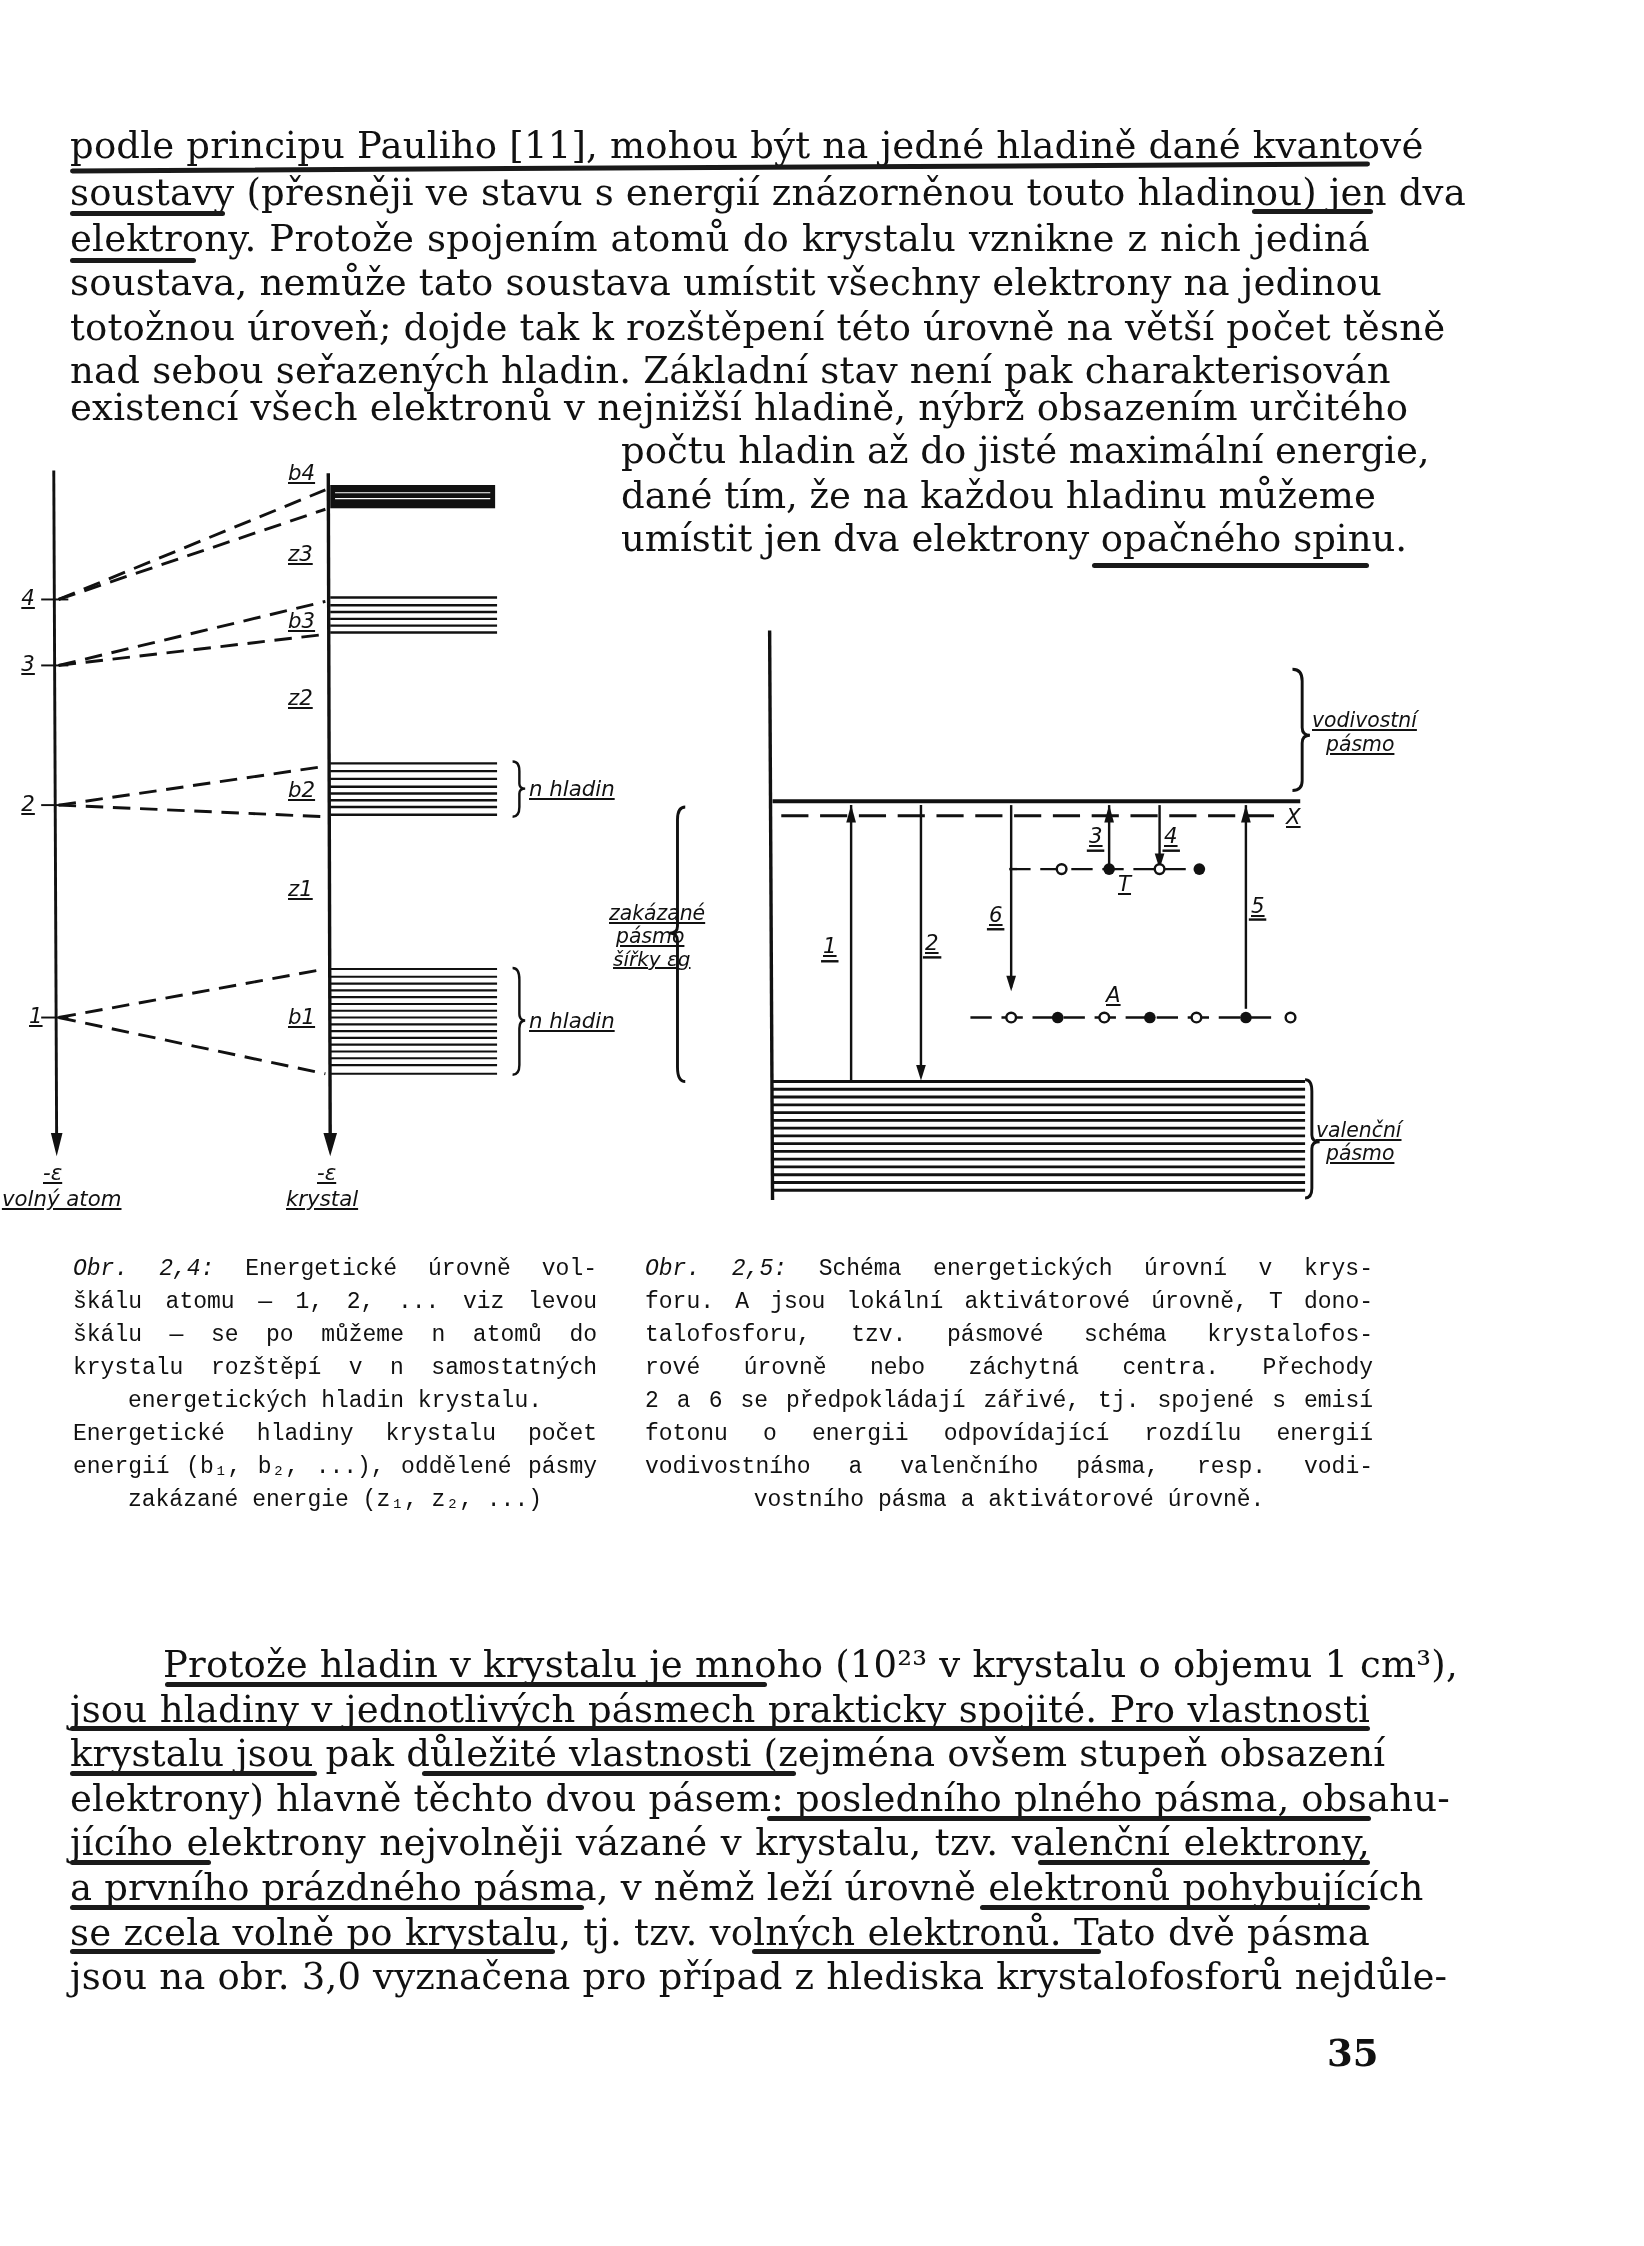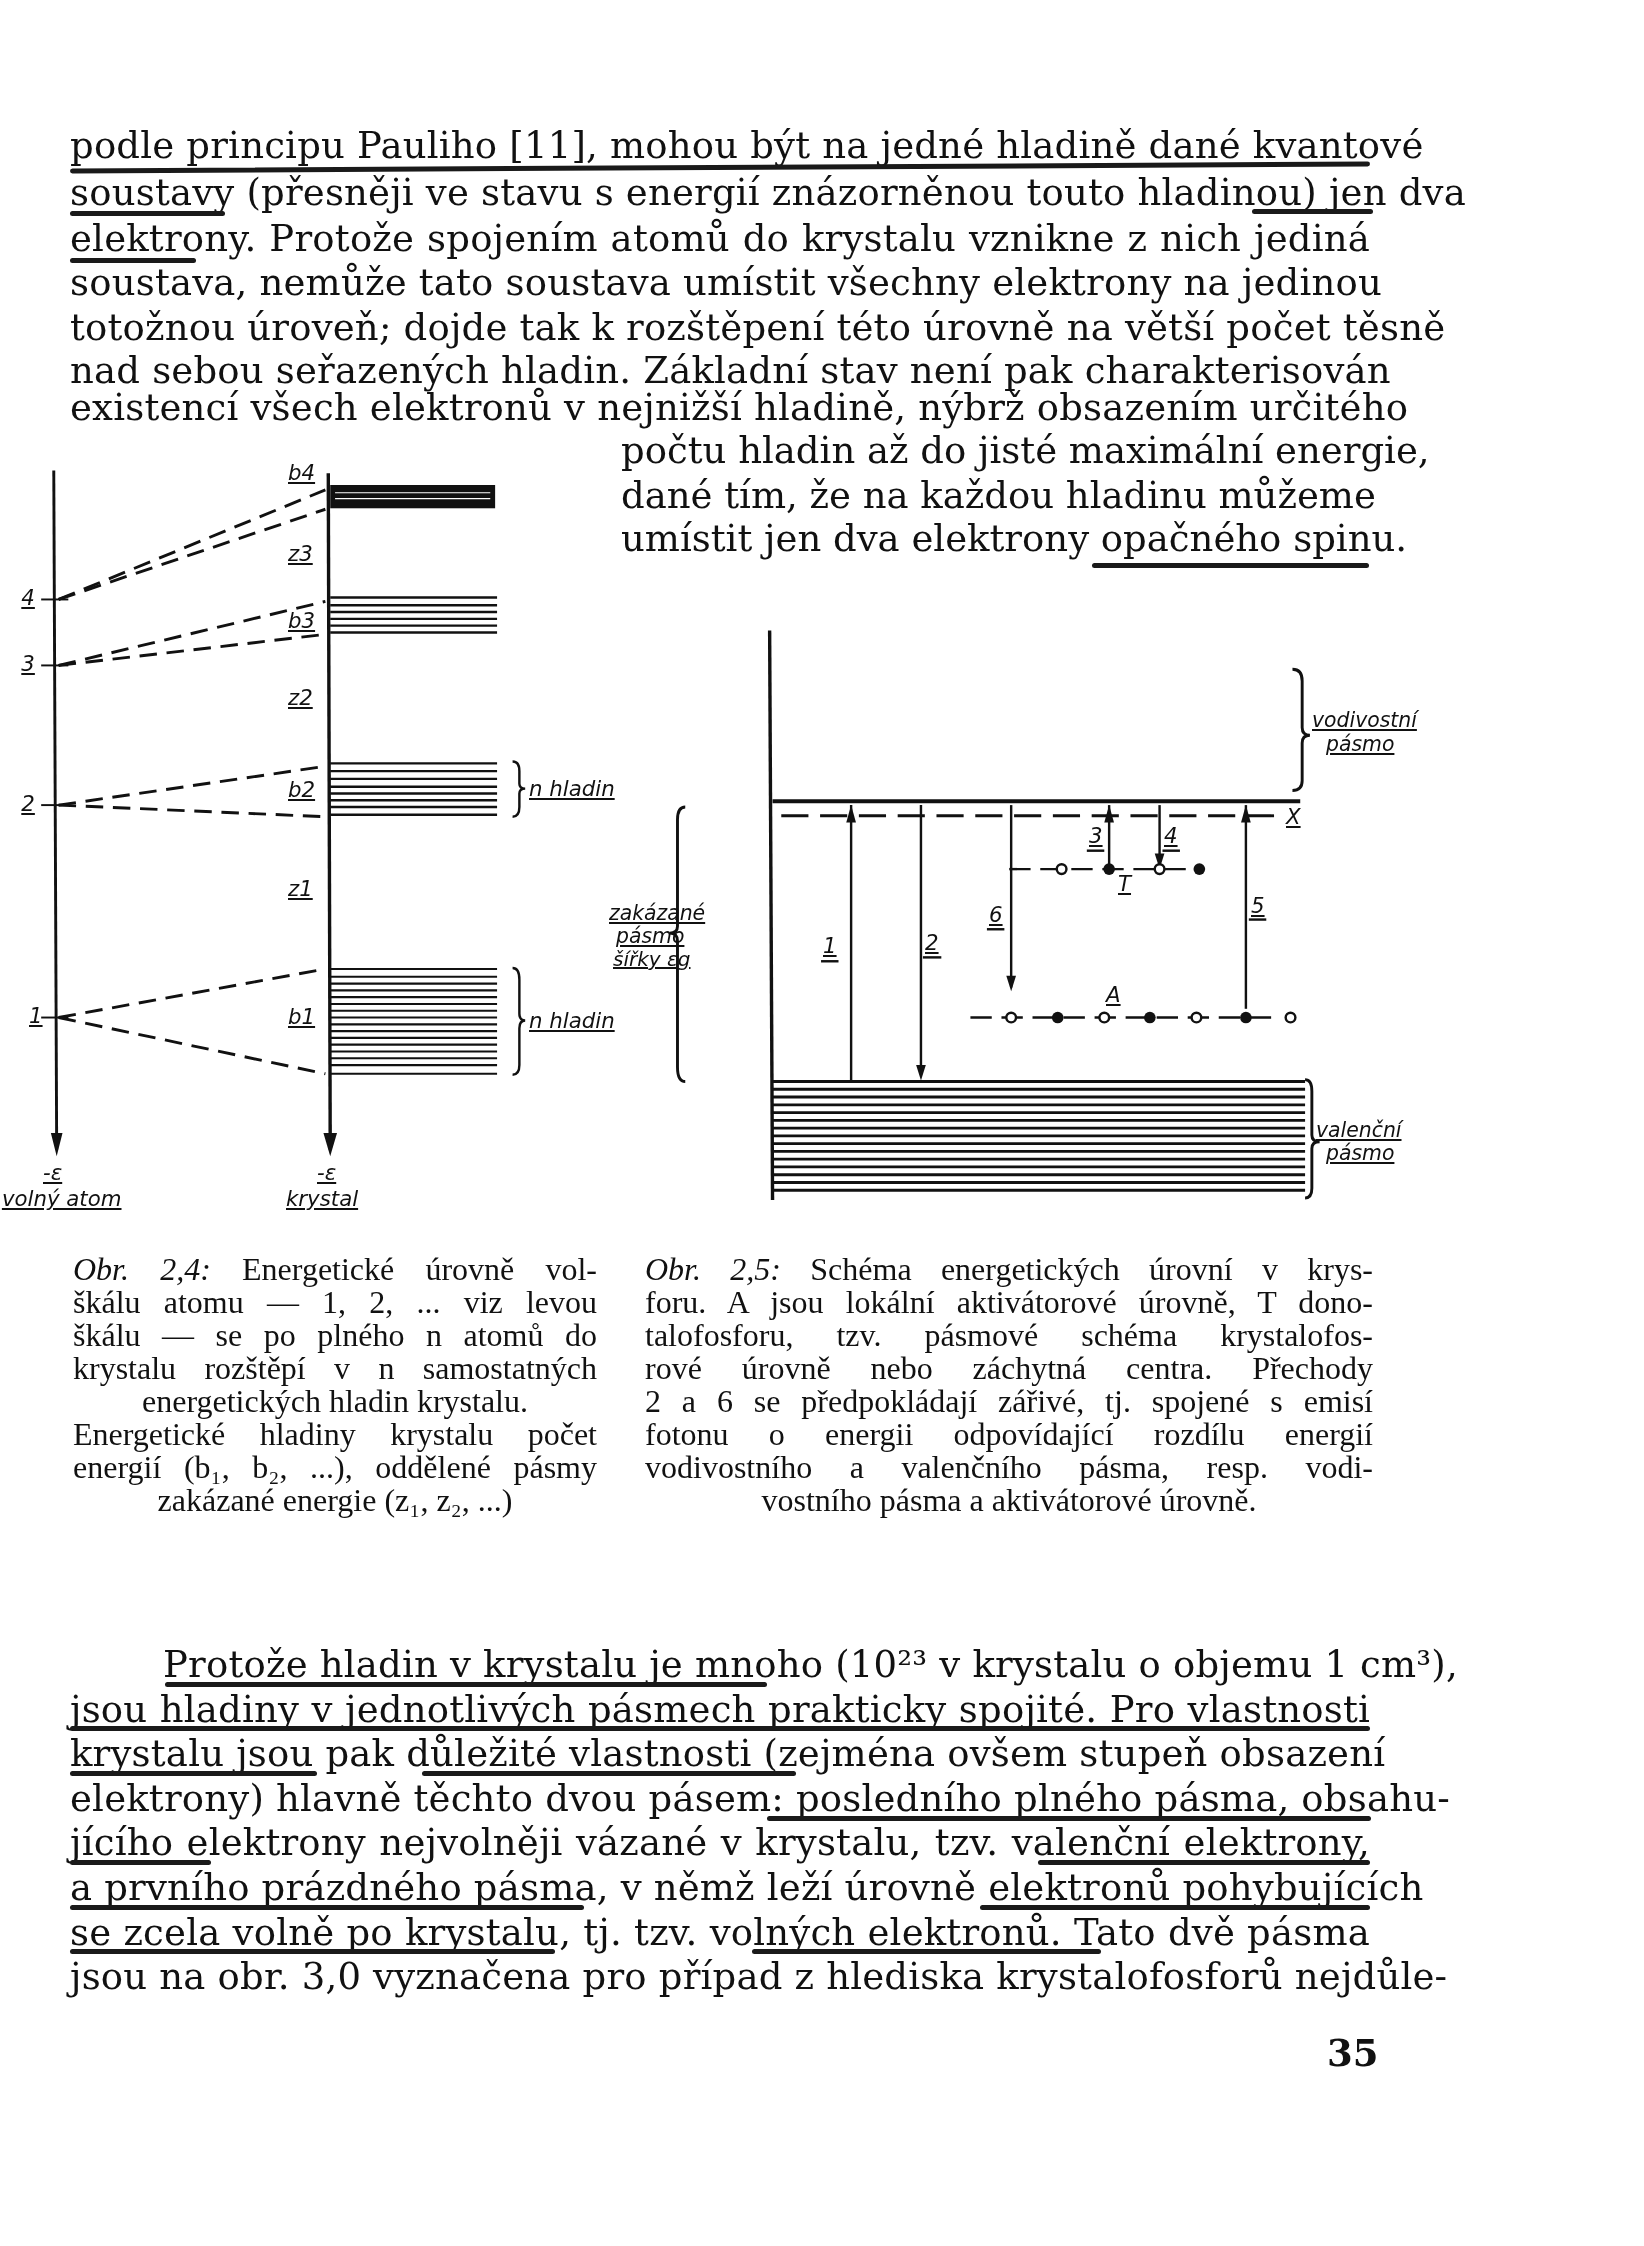--- a/index.html
+++ b/index.html
@@ -1,20 +1,20 @@
 <!DOCTYPE html>
 <html><head>
 <meta charset="utf-8">
 <style>
   html,body{margin:0;padding:0;background:#fff;}
   body{width:1645px;height:2246px;position:relative;overflow:hidden;font-family:"DejaVu Serif","Liberation Serif",serif;color:#111;}
   .line{position:absolute;left:70px;width:1300px;font-size:37px;line-height:45px;white-space:nowrap;text-align:justify;text-align-last:justify;letter-spacing:0.2px;}
   .rline{position:absolute;left:621px;width:749px;font-size:37px;line-height:45px;white-space:nowrap;text-align:justify;text-align-last:justify;}
   .ul{position:absolute;height:4.9px;background:#1a1a1a;border-radius:2.9px;}
-  .cap{position:absolute;font-size:32px;line-height:33px;font-family:Liberation Serif, serif;}
+  .cap{position:absolute;font-size:23px;line-height:33px;font-family:Liberation Mono, monospace;}
   .cap div{white-space:nowrap;text-align:justify;text-align-last:justify;}
   .cap div.c{text-align:center;text-align-last:center;}
   .cap i{font-style:italic;}
   .pgnum{position:absolute;left:1327px;top:2031px;font-size:37px;font-weight:bold;}
   .lbl{position:absolute;font-family:"DejaVu Sans","Liberation Sans",sans-serif;font-style:italic;font-size:21.3px;white-space:nowrap;text-decoration:underline;}
   svg{position:absolute;left:0;top:0;}
 </style>
 </head>
 <body>
 
@@ -224,21 +224,21 @@
   <span class="lbl" style="left:925px;top:930px">2</span>
   <span class="lbl" style="left:1089px;top:823px">3</span>
   <span class="lbl" style="left:1164px;top:823px">4</span>
   <span class="lbl" style="left:1251px;top:893px">5</span>
   <span class="lbl" style="left:989px;top:902px">6</span>
 </div>
 
 <div class="cap" style="left:73px;top:1253px;width:524px">
   <div><i>Obr. 2,4:</i> <span>Energetické úrovně vol-</span></div>
   <div>škálu atomu — 1, 2, ... viz levou</div>
-  <div>škálu — se po plného n atomů do</div>
+  <div>škálu — se po můžeme n atomů do</div>
   <div>krystalu rozštěpí v n samostatných</div>
   <div class="c">energetických hladin krystalu.</div>
   <div>Energetické hladiny krystalu počet</div>
   <div>energií (b₁, b₂, ...), oddělené pásmy</div>
   <div class="c">zakázané energie (z₁, z₂, ...)</div>
 </div>
 
 <div class="cap" style="left:645px;top:1253px;width:728px">
   <div><i>Obr. 2,5:</i> <span>Schéma energetických úrovní v krys-</span></div>
   <div>foru. A jsou lokální aktivátorové úrovně, T dono-</div>

